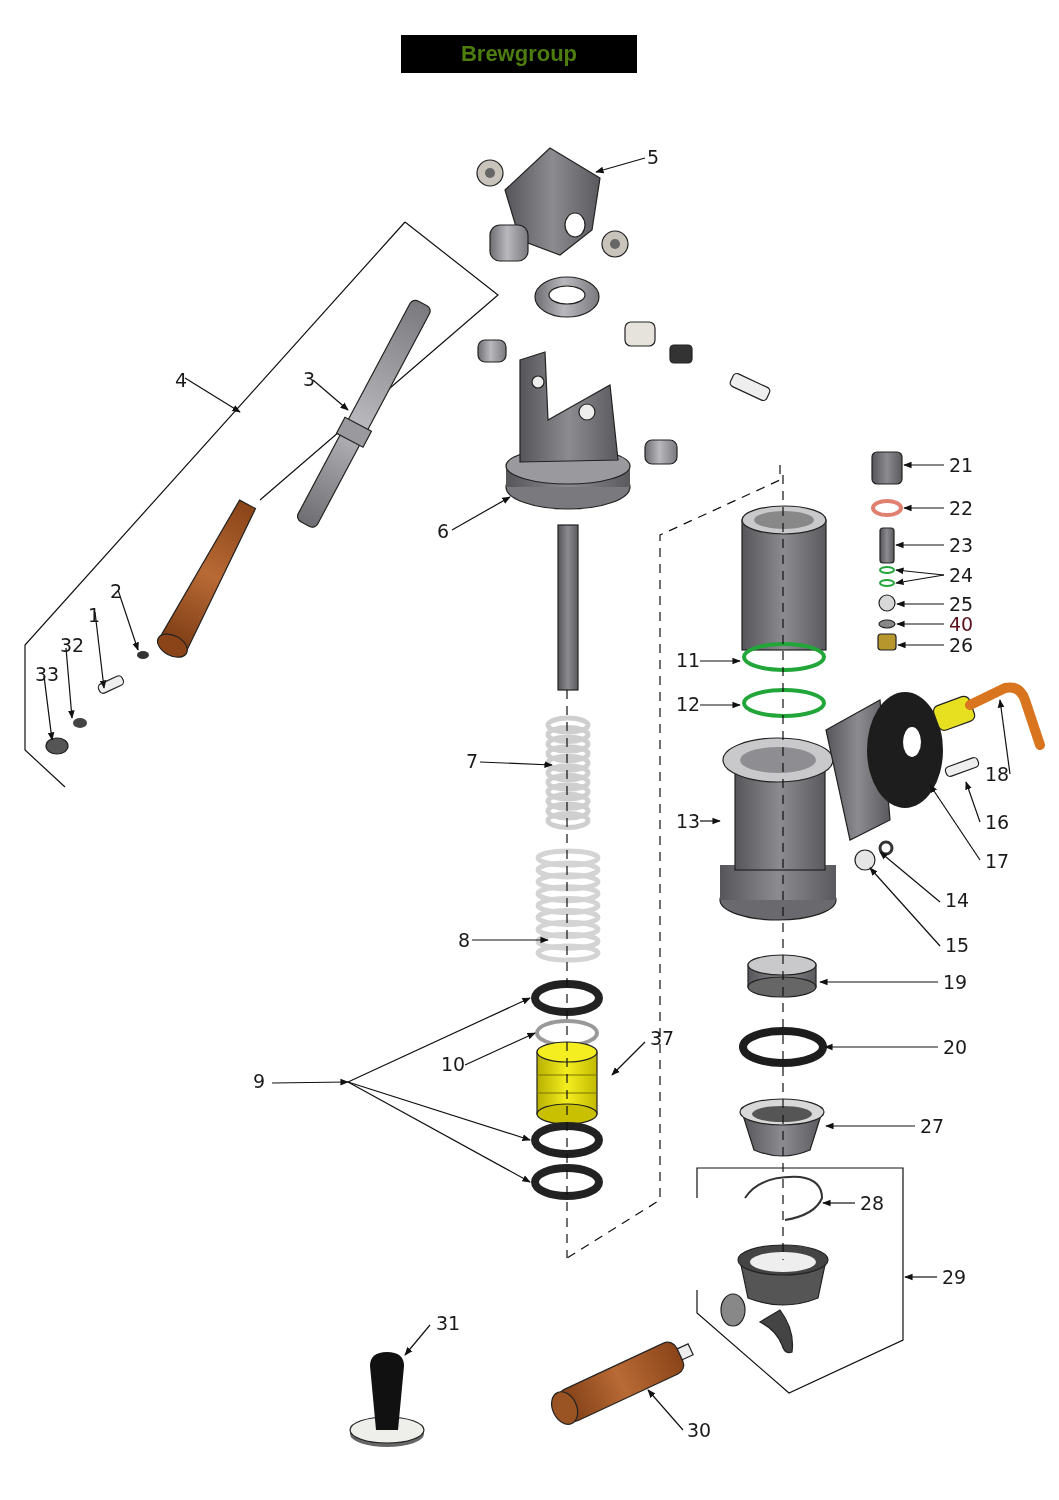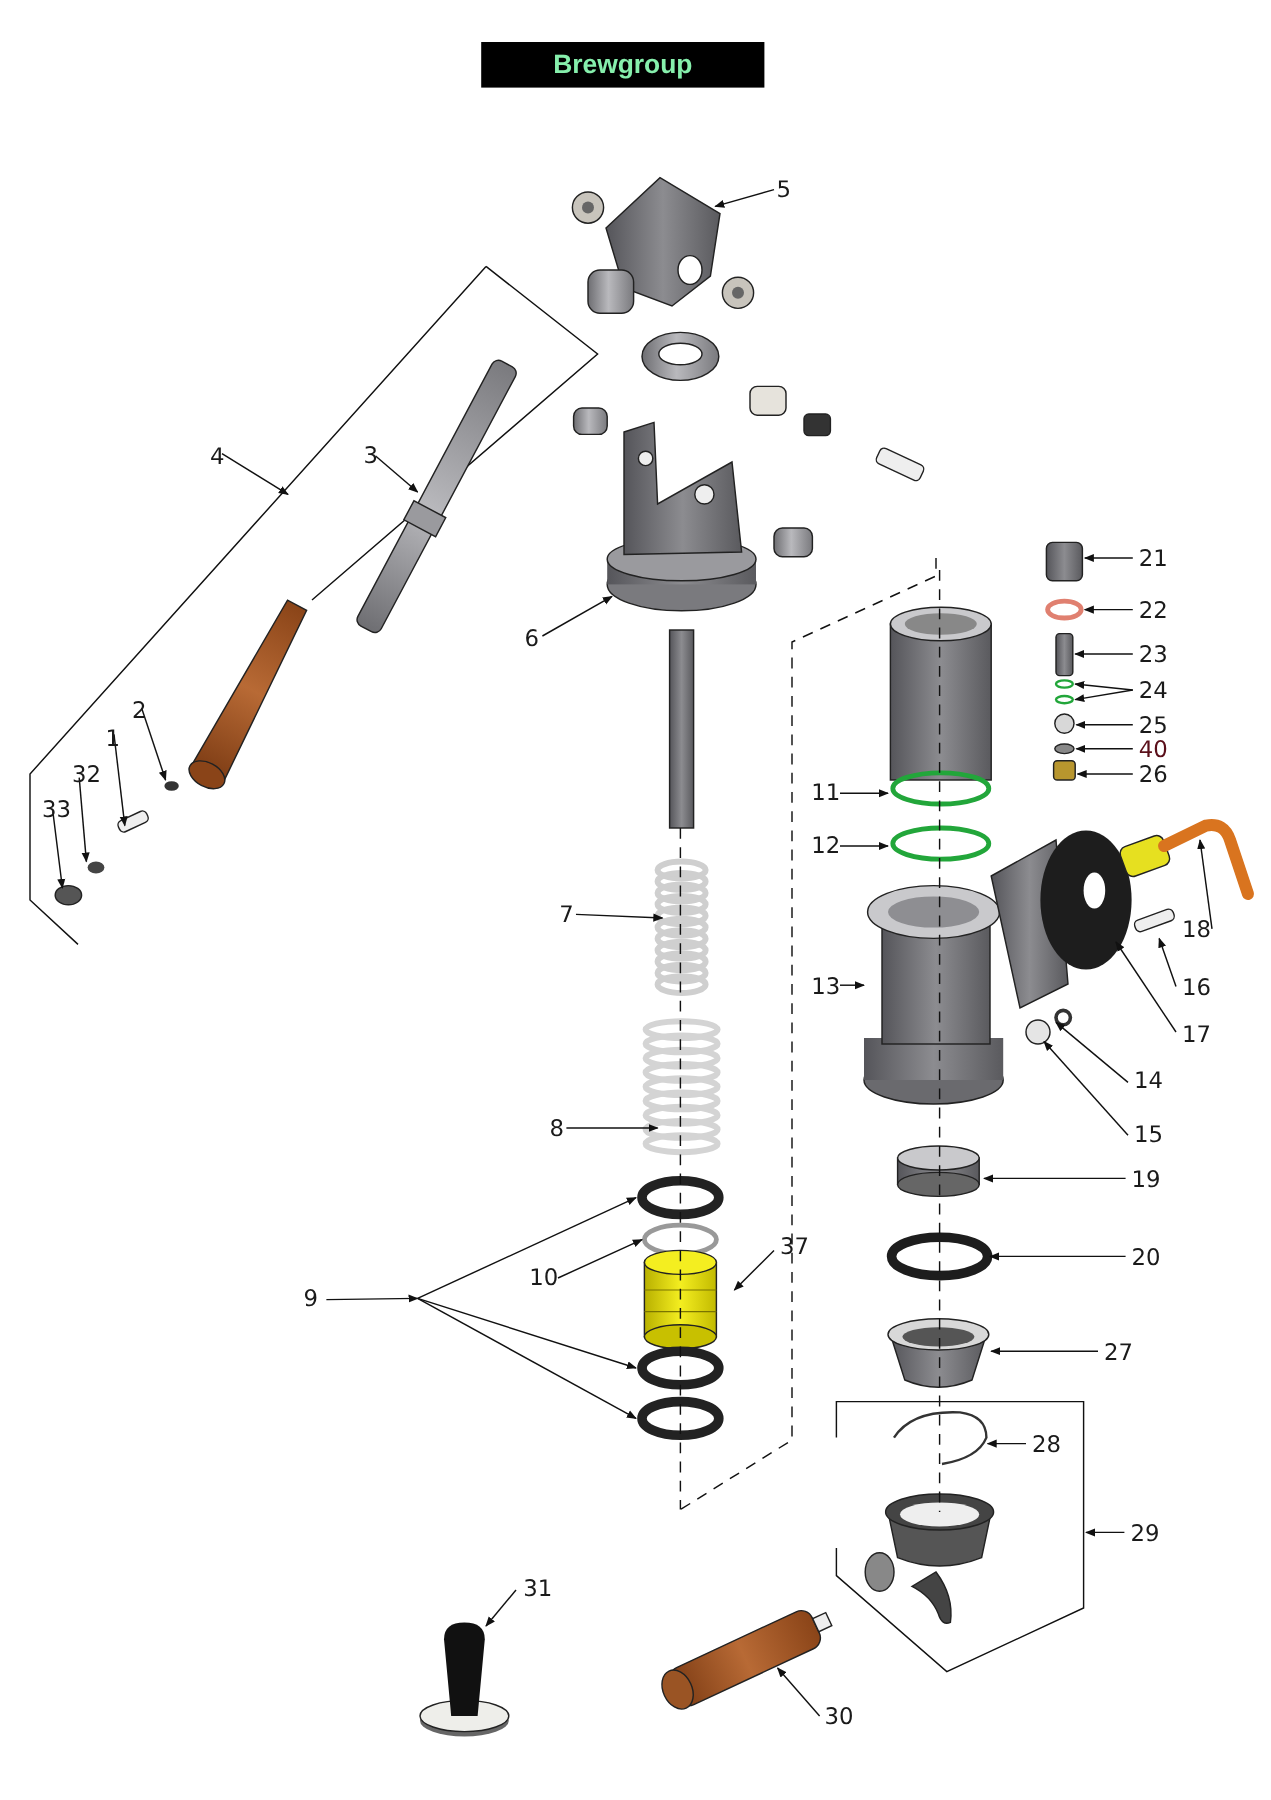--- a/index.html
+++ b/index.html
@@ -1,19 +1,19 @@
 <!DOCTYPE html>
 <html><head>
 <meta charset="utf-8">
 <style>
   html, body { margin:0; padding:0; background:#ffffff; }
   body { width:1059px; height:1500px; position:relative; overflow:hidden;
          font-family:"DejaVu Sans", "Liberation Sans", sans-serif; }
   .title-box { position:absolute; left:401px; top:35px; width:236px; height:38px;
-               background:#000; color:#86efac; font-family:"Liberation Sans", sans-serif;
+               background:#000; color:#4d7c0f; font-family:"Liberation Sans", sans-serif;
                font-weight:bold; font-size:22px; display:flex; align-items:center;
                justify-content:center; }
   svg#diagram { position:absolute; left:0; top:0; }
   .lbl { font-family:"DejaVu Sans", sans-serif; font-size:19px; fill:#1a1a1a; }
   .lbl-red { fill:#5a0f1a; }
   .leader { stroke:#111; stroke-width:1.2; fill:none; }
   .dash { stroke:#111; stroke-width:1.2; fill:none; stroke-dasharray:9 7; }
   .bracket { stroke:#111; stroke-width:1.2; fill:none; }
   .part-edge { stroke:#222; stroke-width:1.2; }
 </style>

